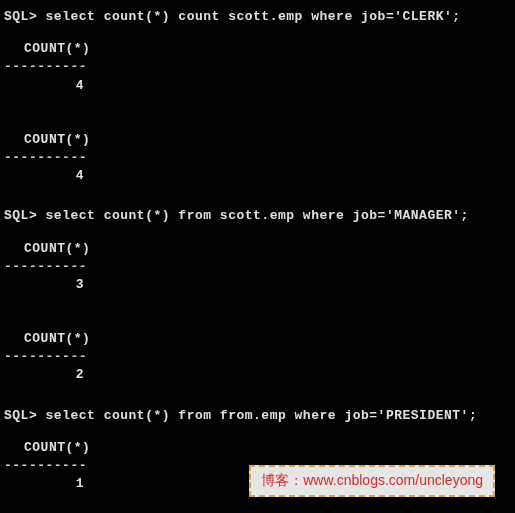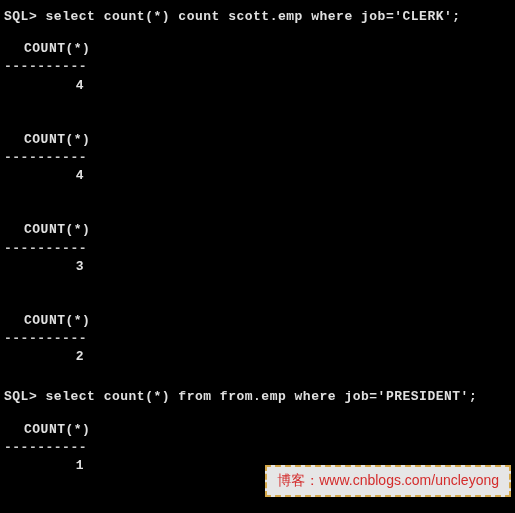--- a/index.html
+++ b/index.html
@@ -35,21 +35,21 @@
       color: #ccc;
     }
     .value {
       text-align: right;
       width: 80px;
       display: inline-block;
     }
     .watermark {
       position: absolute;
       bottom: 16px;
-      right: 4px;
+      right: 20px;
       background: #e6e6e6;
       border: 2px dashed #d4a84a;
       padding: 4px 10px;
       font-family: sans-serif;
       font-size: 14px;
       font-weight: normal;
     }
     .watermark-label {
       color: #d42c2c;
     }
@@ -78,20 +78,21 @@
   <div class="query-block">
     <div class="blank"></div>
     <div class="line col-header">COUNT(*)</div>
     <div class="line divider">----------</div>
     <div class="line"><span class="value">4</span></div>
   </div>
 
   <div class="blank"></div>
 
   <div class="query-block">
+    <div class="line"><span>SQL&gt;</span> <span>select count(*) from scott.emp where job='MANAGER';</span></div>
     <div class="blank"></div>
     <div class="line col-header">COUNT(*)</div>
     <div class="line divider">----------</div>
     <div class="line"><span class="value">3</span></div>
   </div>
 
   <div class="blank"></div>
 
   <div class="query-block">
     <div class="blank"></div>

